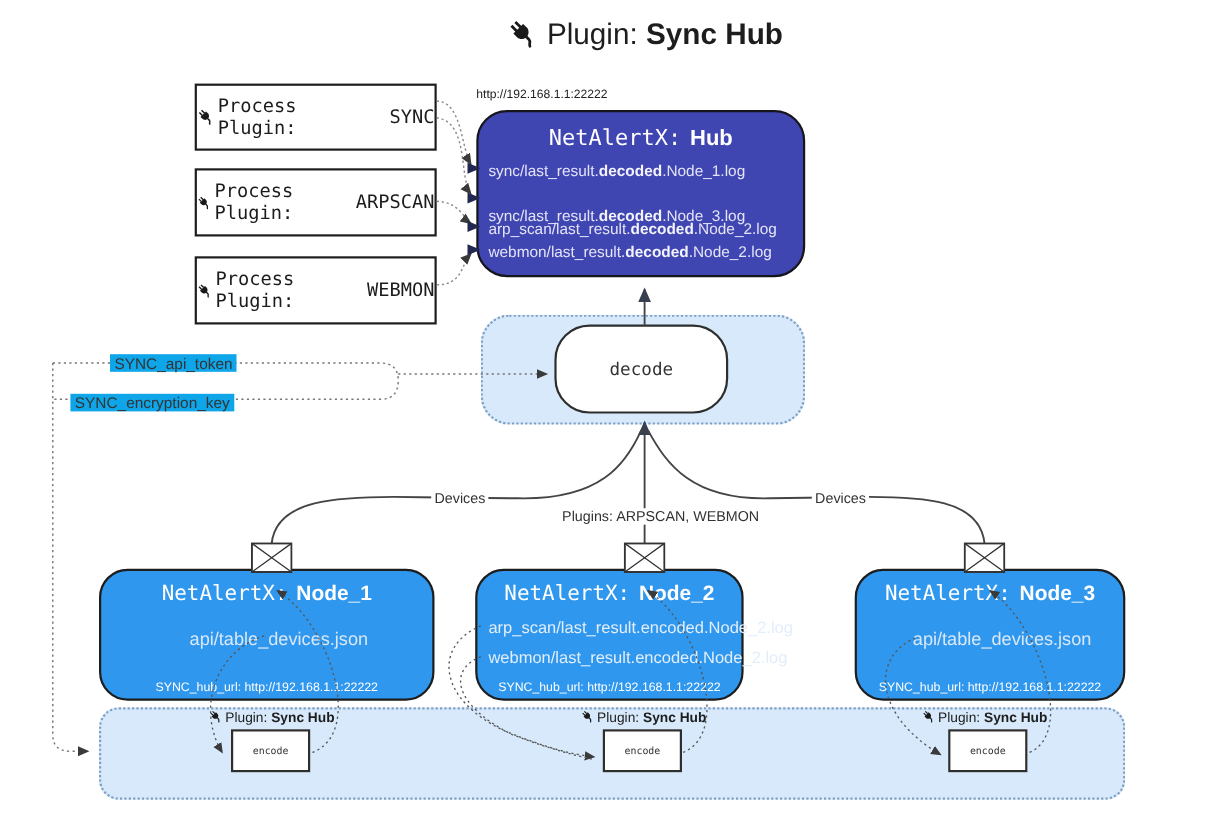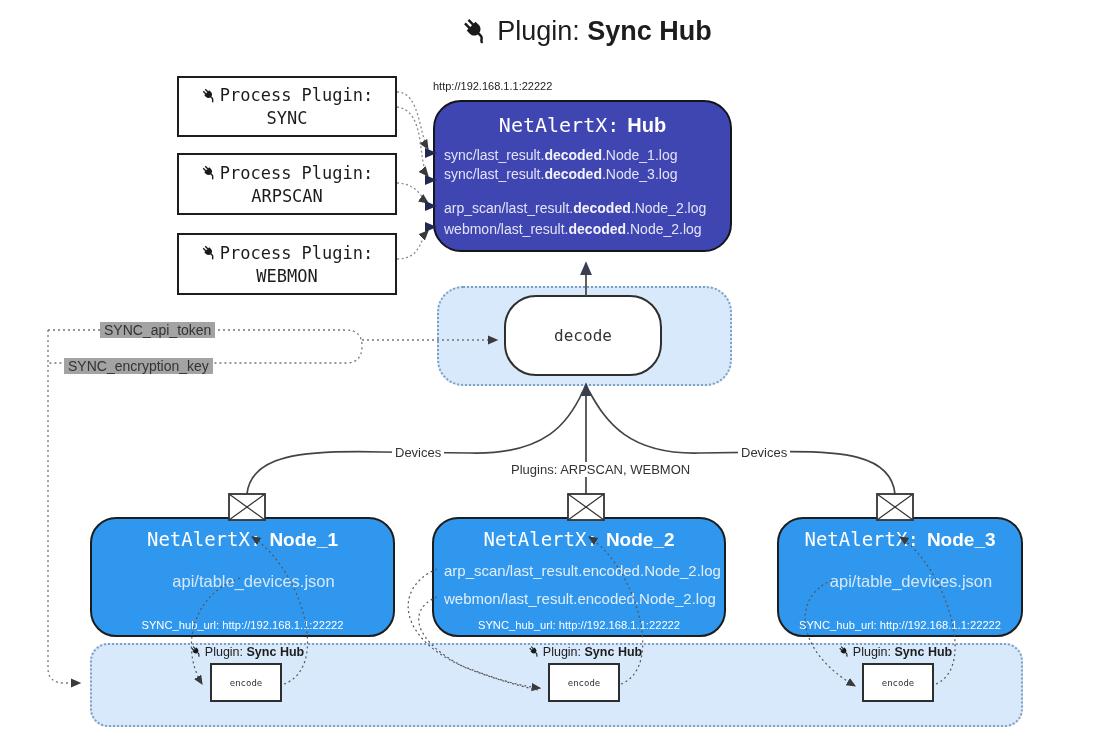--- a/index.html
+++ b/index.html
@@ -10,41 +10,41 @@
 
   
   .title-row{left:0;top:16px;width:1117px;text-align:center;transform:translateX(28px);
              font-size:27px;color:#1d1d1d;z-index:3;}
   .title-row .plug-lg{vertical-align:-6px;margin-right:6px;}
   .title-row b{font-weight:700;}
 
   
   .proc{left:177px;width:216px;background:#fff;border:2px solid #1d1d1d;z-index:1;
         font-family:"DejaVu Sans Mono",monospace;font-size:17px;color:#1c1c1c;
-        display:flex;flex-direction:column;align-items:center;justify-content:center;gap:3px;}
+        display:flex;align-items:center;justify-content:center;gap:3px;}
   .proc .l1{display:flex;align-items:center;gap:2px;}
 
   
   .hub-url{left:433px;top:80px;width:299px;font-size:11px;color:#222;z-index:3;}
   .hub{left:433px;top:100px;width:299px;height:152px;border-radius:28px;
        background:#3f45b1;border:2px solid #15151c;box-sizing:border-box;z-index:1;}
   .hub-title{position:absolute;left:0;top:11px;width:100%;text-align:center;color:#fff;}
   .hub-title .mono{font-family:"DejaVu Sans Mono",monospace;font-size:20px;}
   .hub-title b{font-size:20px;font-weight:700;margin-left:8px;}
   .hublog{position:absolute;left:9px;height:18px;line-height:18px;font-size:14px;color:#e4e4f7;white-space:nowrap;}
   .hublog b{color:#f3f3fc;}
 
   
   .panel{background:#d7e9fa;border:2px dotted #7e9fc4;border-radius:26px;box-sizing:border-box;z-index:1;}
   .wbox{background:#fff;border:2px solid #2e2e2e;box-sizing:border-box;z-index:1;
         display:flex;align-items:center;justify-content:center;
         font-family:"DejaVu Sans Mono",monospace;color:#333;}
 
   
-  .keylab{background:#a3a3a3;padding:0 4px;font-size:14px;color:#333;z-index:3;white-space:nowrap;}
+  .keylab{background:#0ea5e9;padding:0 4px;font-size:14px;color:#333;z-index:3;white-space:nowrap;}
 
   
   .edgelab{background:#fff;padding:0 3px;font-size:13px;color:#333;z-index:3;white-space:nowrap;}
 
   
   .node{border-radius:26px;background:#2f97ee;border:2.5px solid #1d1d1d;box-sizing:border-box;z-index:1;height:120px;top:517px;}
   .node-title{position:absolute;left:0;top:9px;width:100%;text-align:center;color:#fff;white-space:nowrap;}
   .node-title .mono{font-family:"DejaVu Sans Mono",monospace;font-size:19px;}
   .node-title b{font-size:19px;font-weight:700;margin-left:8px;}
   .nodeline{position:absolute;font-size:15px;color:#e3eefb;white-space:nowrap;}
@@ -164,21 +164,21 @@
     </span>
     <span>WEBMON</span>
   </div>
 
   <div class="abs hub-url">http://192.168.1.1:22222</div>
   <div class="abs hub">
     <div class="hub-title">
       <span class="mono">NetAlertX:</span><b>Hub</b>
     </div>
     <div class="hublog" style="top:44px;text-align:right;"><span>sync/last_result.</span><b>decoded</b><span>.Node_1.log</span></div>
-    <div class="hublog" style="top:63px;text-align:center;"><span>sync/last_result.</span><b>decoded</b><span>.Node_3.log</span></div>
+    <div class="hublog" style="top:85px;text-align:center;"><span>sync/last_result.</span><b>decoded</b><span>.Node_3.log</span></div>
     <div class="hublog" style="top:97px;"><span>arp_scan/last_result.</span><b>decoded</b><span>.Node_2.log</span></div>
     <div class="hublog" style="top:118px;"><span>webmon/last_result.</span><b>decoded</b><span>.Node_2.log</span></div>
   </div>
 
   <div class="abs panel" style="left:437px;top:286px;width:295px;height:100px;"></div>
   <div class="abs wbox" style="left:504px;top:295px;width:158px;height:81px;font-size:16px;z-index:1;border-radius:32px;">
     <span>decode</span>
   </div>
 
   <div class="abs keylab" style="left:100px;top:322px;">SYNC_api_token</div>
@@ -188,21 +188,21 @@
   <div class="abs edgelab" style="left:508px;top:462px;">Plugins: ARPSCAN, WEBMON</div>
   <div class="abs edgelab" style="left:738px;top:445px;">Devices</div>
 
   <div class="abs node" style="left:90px;width:305px;">
     <div class="node-title">
       <span class="mono">NetAlertX:</span><b>Node_1</b>
     </div>
     <div class="nodeline center" style="top:53px;">api/table_devices.json</div>
     <div class="nodeurl">SYNC_hub_url: http://192.168.1.1:22222</div>
   </div>
-  <div class="abs node" style="left:432px;width:294px;">
+  <div class="abs node" style="left:432px;width:244px;">
     <div class="node-title">
       <span class="mono">NetAlertX:</span><b>Node_2</b>
     </div>
     <div class="nodeline" style="left:10px;top:43px;">arp_scan/last_result.encoded.Node_2.log</div>
     <div class="nodeline" style="left:10px;top:71px;">webmon/last_result.encoded.Node_2.log</div>
     <div class="nodeurl">SYNC_hub_url: http://192.168.1.1:22222</div>
   </div>
   <div class="abs node" style="left:777px;width:246px;">
     <div class="node-title">
       <span class="mono">NetAlertX:</span><b>Node_3</b>

